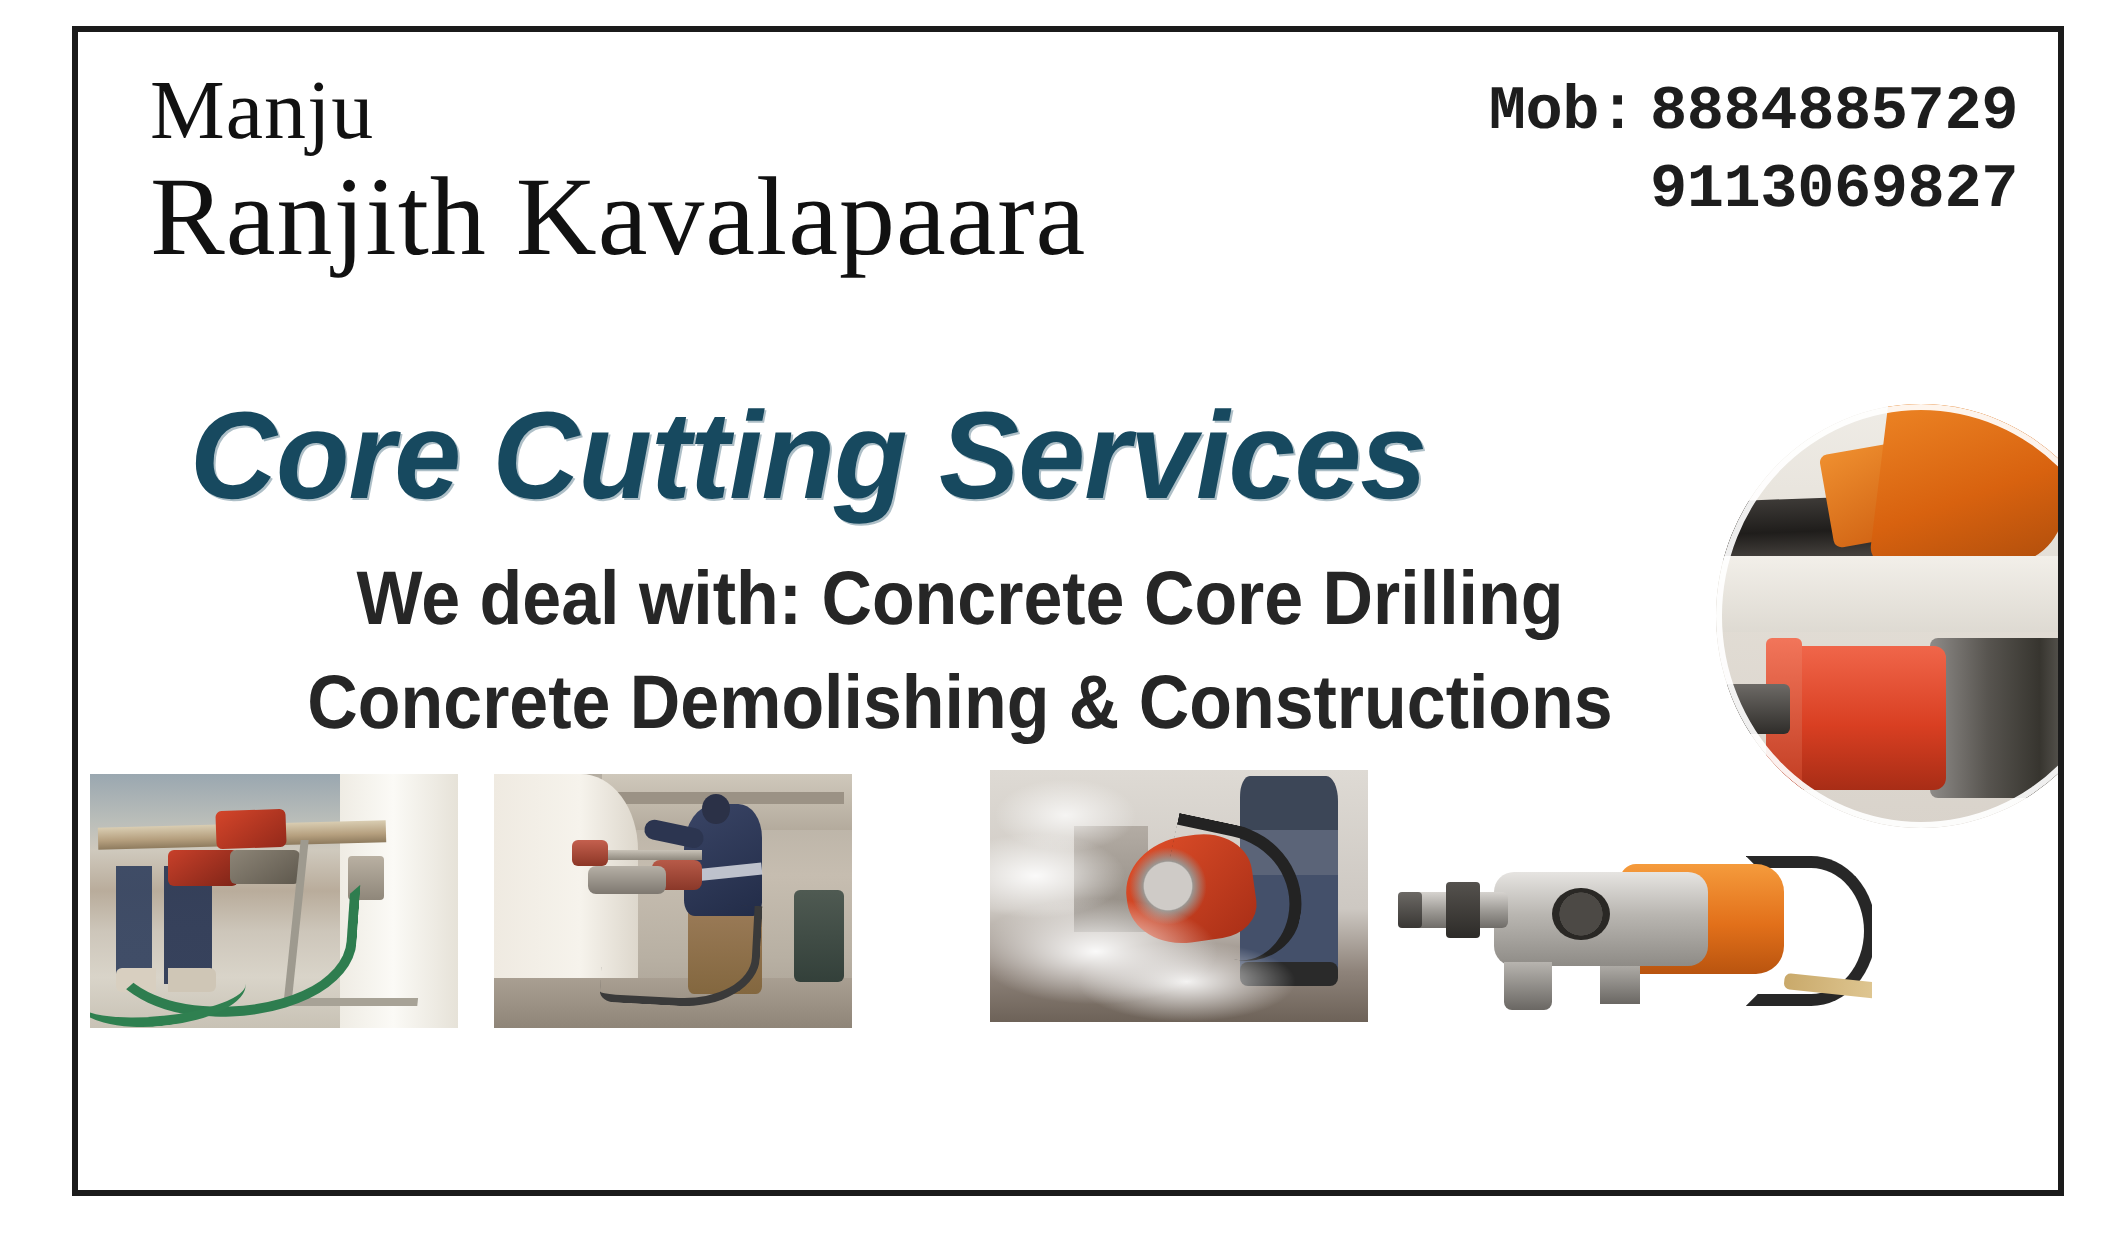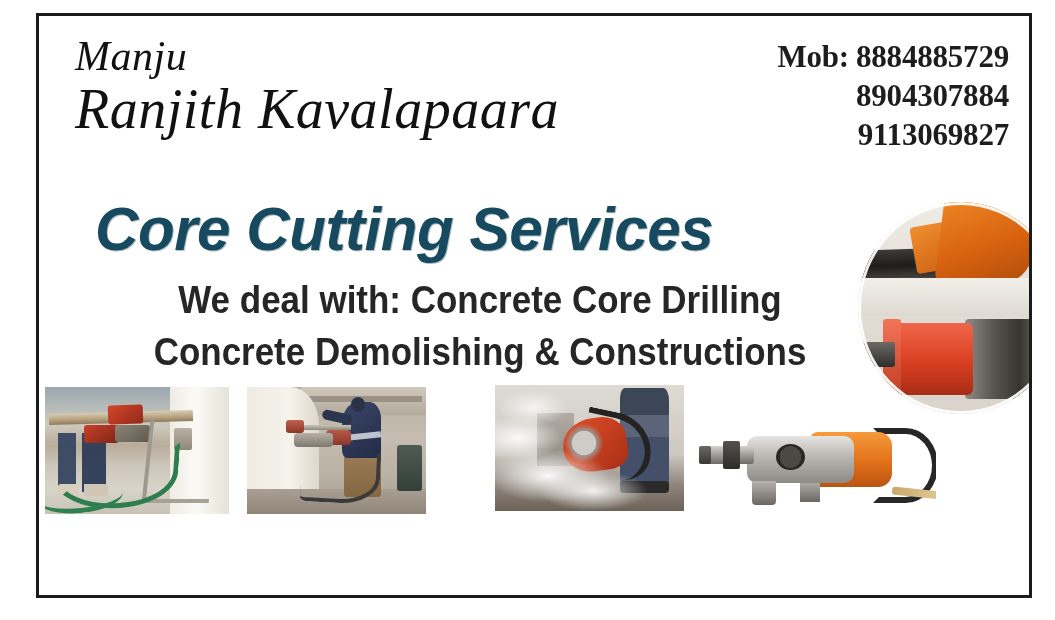--- a/index.html
+++ b/index.html
@@ -28,21 +28,20 @@
 
   
   .name-block {
     position: absolute;
     left: 36px;
     top: 14px;
     width: 520px;
   }
   .name-line {
     font-family: "Liberation Serif", "DejaVu Serif", serif;
-    font-style: italic;
     color: #111111;
     white-space: nowrap;
     letter-spacing: 0.5px;
   }
   .name-line.l1 {
     font-size: 42px;
     line-height: 52px;
   }
   .name-line.l2 {
     font-size: 56px;
@@ -50,21 +49,21 @@
   }
 
   
   .phone-block {
     position: absolute;
     right: 20px;
     top: 21px;
     text-align: right;
   }
   .phone-row {
-    font-family: Liberation Serif, serif;
+    font-family: Liberation Mono, monospace;
     font-weight: bold;
     font-size: 31px;
     line-height: 39px;
     color: #1d1d1d;
     white-space: nowrap;
     letter-spacing: -0.2px;
   }
   .mob-label {
     margin-right: 7px;
   }
@@ -454,23 +453,20 @@
 <div id="card">
 
   <div class="name-block">
     <div class="name-line l1">Manju</div>
     <div class="name-line l2">Ranjith Kavalapaara</div>
   </div>
 
   <div class="phone-block">
     <div class="phone-row">
       <span class="mob-label">Mob:</span><span>8884885729</span>
-    </div>
-    <div class="phone-row">
-      <span>8904307884</span>
     </div>
     <div class="phone-row">
       <span>9113069827</span>
     </div>
   </div>
 
   <div class="title">Core Cutting Services</div>
 
   <div class="tagline">
     <div class="tag-line">We deal with: Concrete Core Drilling</div>

